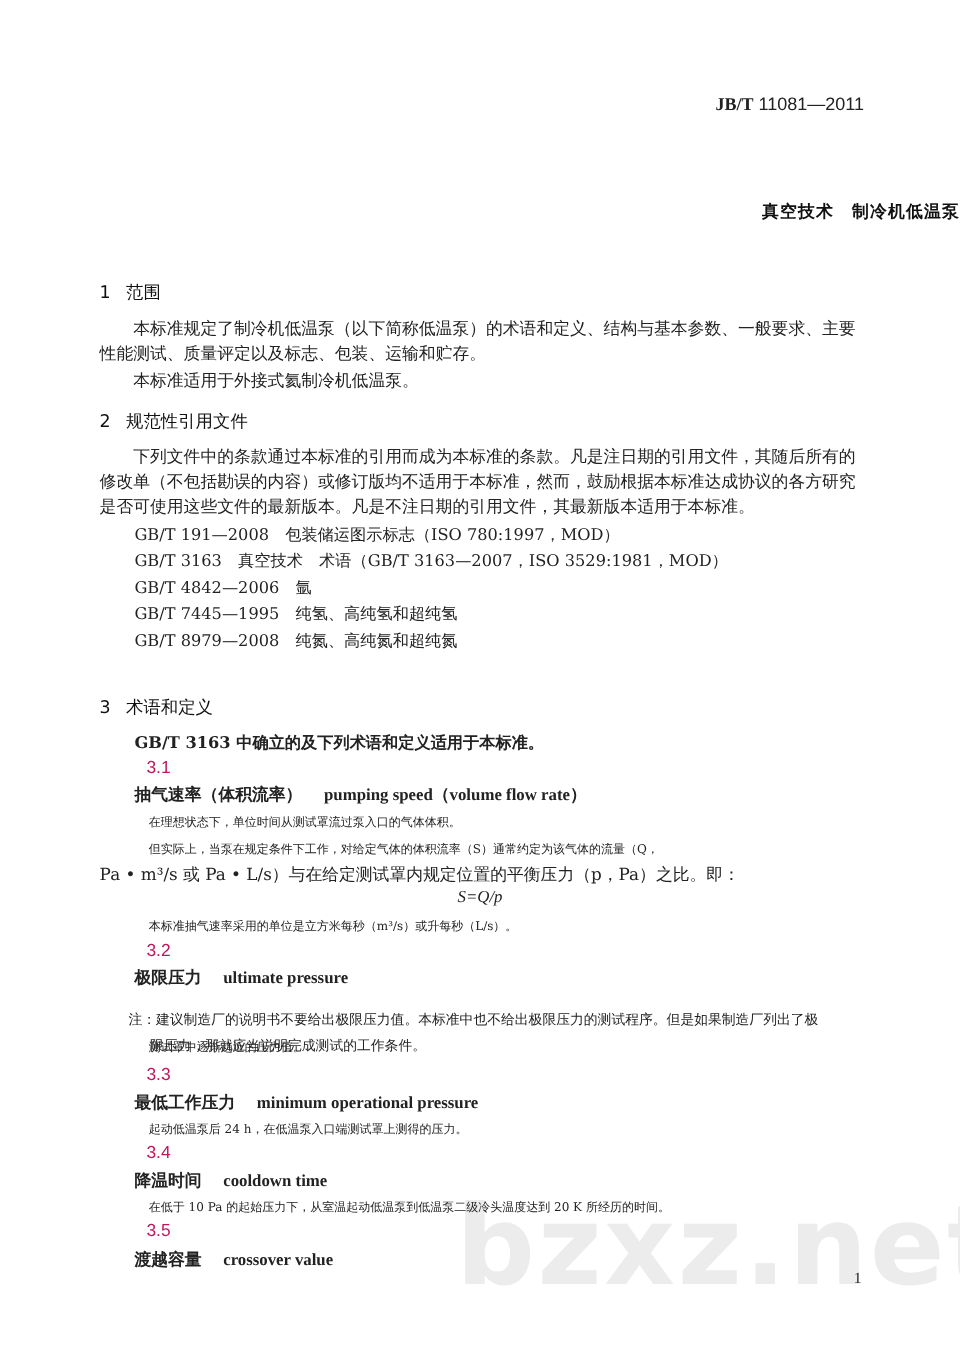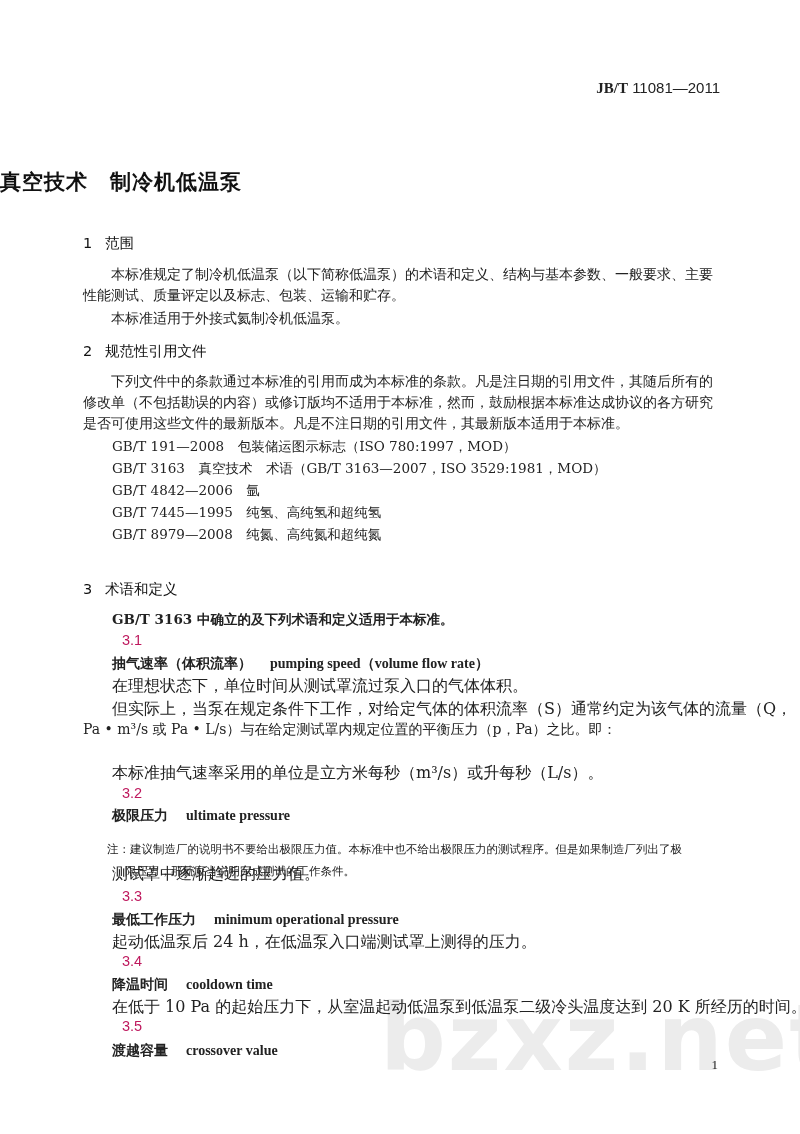--- a/index.html
+++ b/index.html
@@ -2,33 +2,33 @@
 <html><head>
   <meta charset="utf-8">
   <style>
     html, body { margin: 0; padding: 0; background: #ffffff; }
     body { width: 800px; height: 1134px; position: relative; overflow: hidden;
       font-family: "DejaVu Serif", "Liberation Serif", serif; color: #222; }
     .page { position: absolute; left: 0; top: 0; width: 800px; height: 1134px; }
     .abs { position: absolute; white-space: nowrap; }
     .std-code { right: 80px; top: 79px; font-size: 15px; color: #222; font-family: "Liberation Sans", sans-serif; }
     .std-code b { font-family: "Liberation Serif", serif; font-weight: bold; }
-    .title { left: 0; width: 800px; text-align: left; top: 168px; font-size: 21px;
+    .title { left: 0; width: 800px; text-align: right; top: 168px; font-size: 14px;
       font-family: "DejaVu Sans", sans-serif; font-weight: bold; letter-spacing: 1px; color: #111; }
     .h1 { font-family: "DejaVu Sans", sans-serif; font-size: 14.5px; color: #111; }
     .h1 .num { display: inline-block; width: 22px; }
     .para { font-size: 14px; line-height: 21px; color: #222; }
     .body-text { left: 83px; width: 640px; white-space: normal; }
     .indent { text-indent: 28px; }
     .ref { left: 112px; font-size: 13.5px; }
     .secnum { left: 83px; font-family: "Liberation Sans", sans-serif; font-size: 14.5px; color: #be185d; margin-left: 39px; }
     .term { left: 112px; font-size: 14px; }
     .term .zh { font-family: "DejaVu Sans", sans-serif; font-weight: bold; }
     .term .en { font-family: "Liberation Serif", serif; font-weight: bold; margin-left: 18px; }
-    .def { left: 112px; font-size: 16px; }
+    .def { left: 124px; font-size: 10px; }
     .note { left: 107px; font-size: 11.5px; line-height: 22px; width: 620px; white-space: normal; }
     .note .cont { padding-left: 18px; }
     .formula { left: 0; width: 800px; text-align: center; font-style: italic; font-size: 14px; font-family: "Liberation Serif", serif; }
     .pagenum { right: 82px; top: 1057px; font-size: 13px; font-family: "Liberation Serif", serif; }
     .watermark { left: 380px; top: 985px; font-family: "DejaVu Sans", sans-serif; font-weight: bold;
       font-size: 92px; color: #ececec; letter-spacing: 2px; z-index: 0; }
     .over { z-index: 1; }
   </style>
 </head>
 <body>
@@ -52,20 +52,21 @@
   <div class="abs para ref" style="top:524px;">GB/T 8979—2008　纯氮、高纯氮和超纯氮</div>
 
   <div class="abs h1" style="left:83px; top:580px;"><span class="num">3</span><span>术语和定义</span></div>
   <div class="abs para ref" style="top:609px;font-weight:bold;">GB/T 3163 中确立的及下列术语和定义适用于本标准。</div>
 
   <div class="abs secnum" style="top:632px;">3.1</div>
   <div class="abs para term" style="top:653px;"><span class="zh">抽气速率（体积流率）</span><span class="en">pumping speed（volume flow rate）</span></div>
   <div class="abs para def" style="top:675px;">在理想状态下，单位时间从测试罩流过泵入口的气体体积。</div>
   <div class="abs para" style="left:83px; top:719px;">Pa • m³/s 或 Pa • L/s）与在给定测试罩内规定位置的平衡压力（p，Pa）之比。即：</div>
   <div class="abs para def" style="top:698px;">但实际上，当泵在规定条件下工作，对给定气体的体积流率（S）通常约定为该气体的流量（Q，</div>
+  <div class="abs formula" style="top:741px;">S=Q/p</div>
   <div class="abs para def" style="top:762px;">本标准抽气速率采用的单位是立方米每秒（m³/s）或升每秒（L/s）。</div>
 
   <div class="abs secnum" style="top:785px;">3.2</div>
   <div class="abs para term" style="top:805px;"><span class="zh">极限压力</span><span class="en">ultimate pressure</span></div>
   <div class="abs para def" style="top:827px;margin-top:36px;">测试罩中逐渐趋近的压力值。</div>
   <div class="abs note" style="top:838px;">
     <div>注：建议制造厂的说明书不要给出极限压力值。本标准中也不给出极限压力的测试程序。但是如果制造厂列出了极</div>
     <div class="cont">限压力，那就应当说明完成测试的工作条件。</div>
   </div>
 

